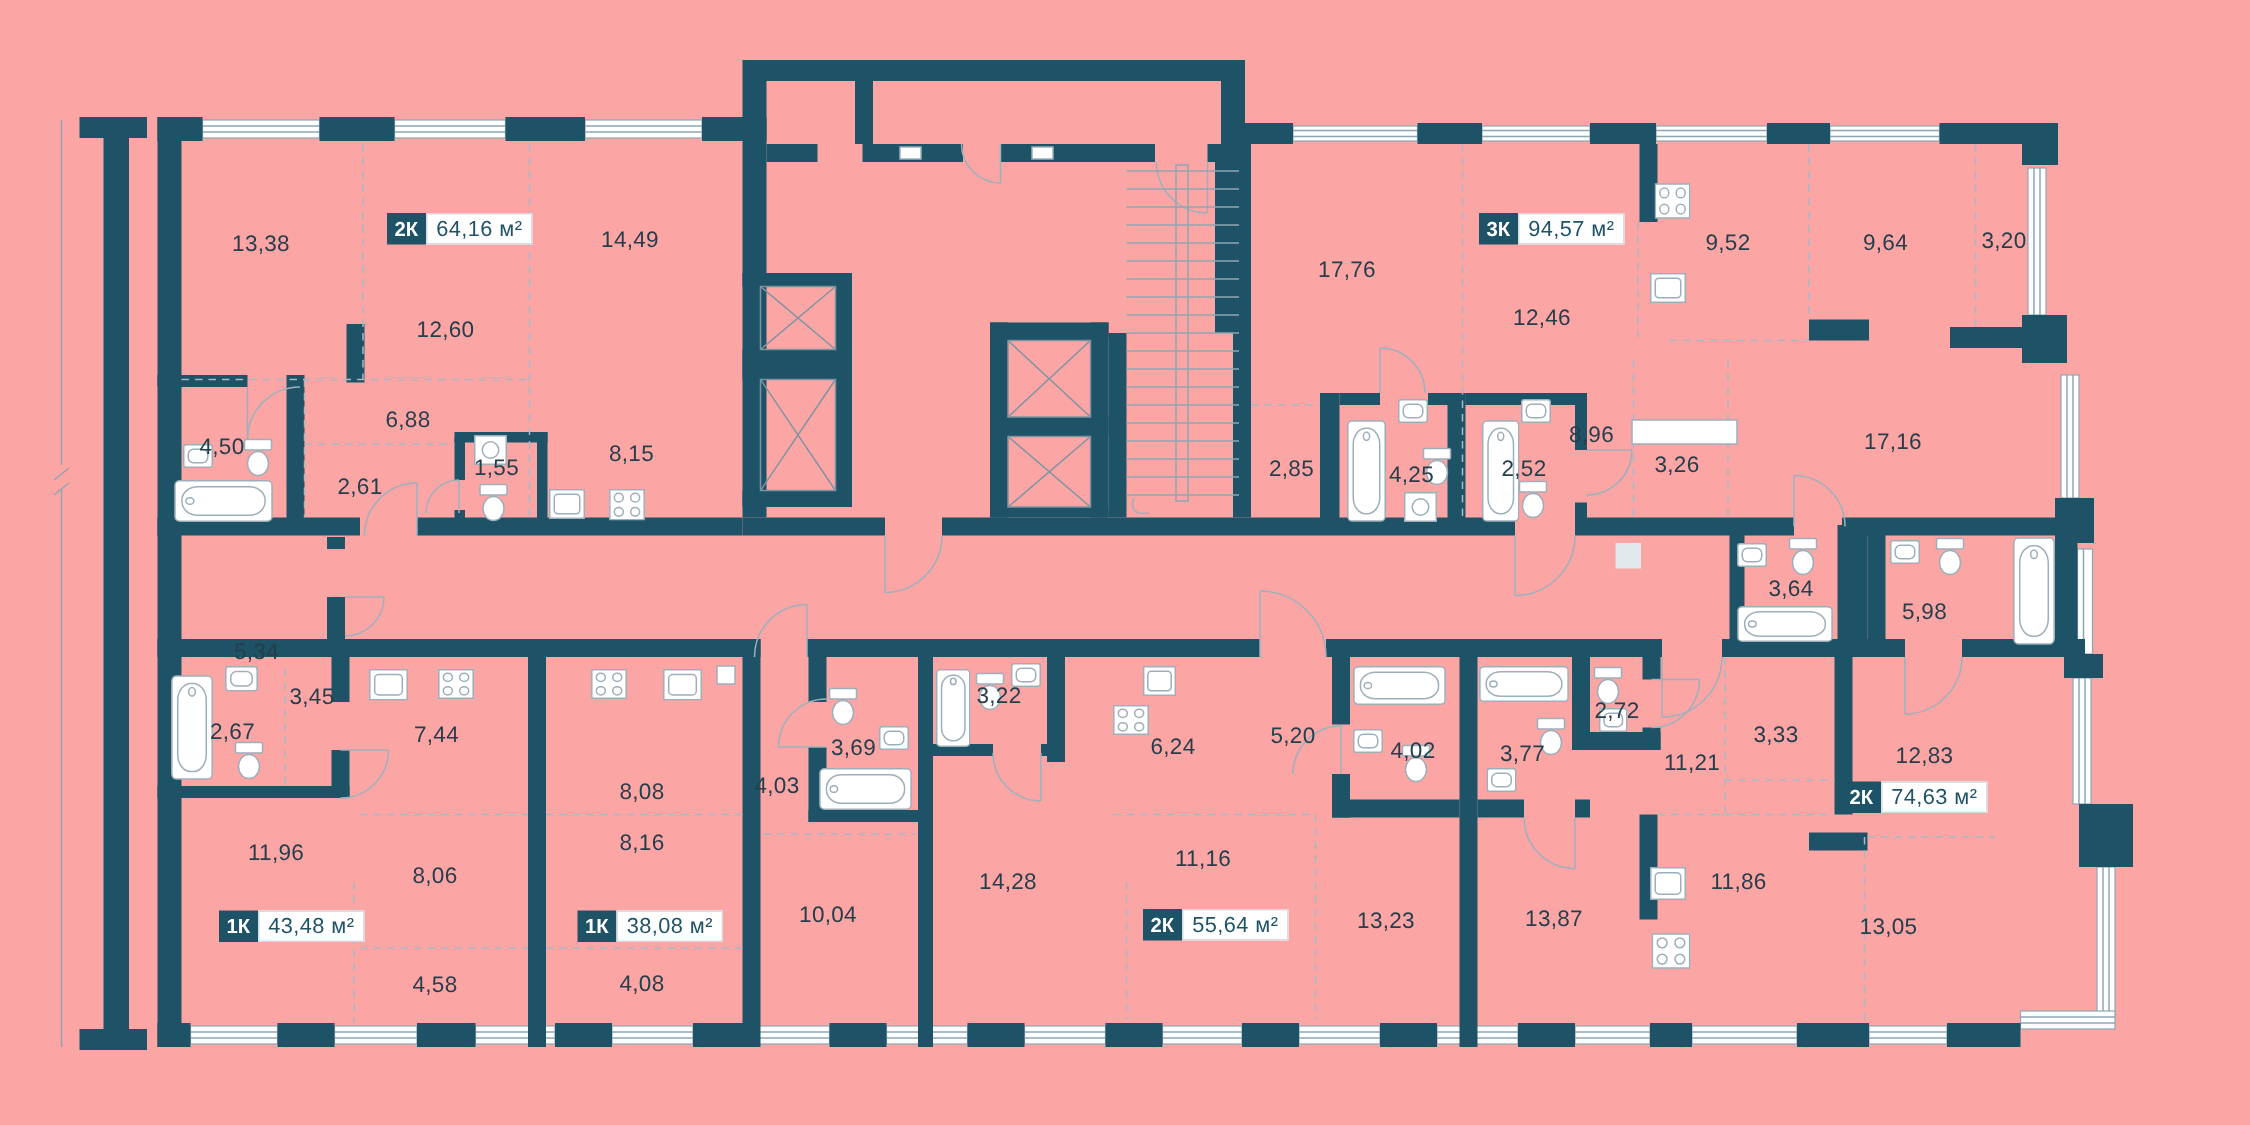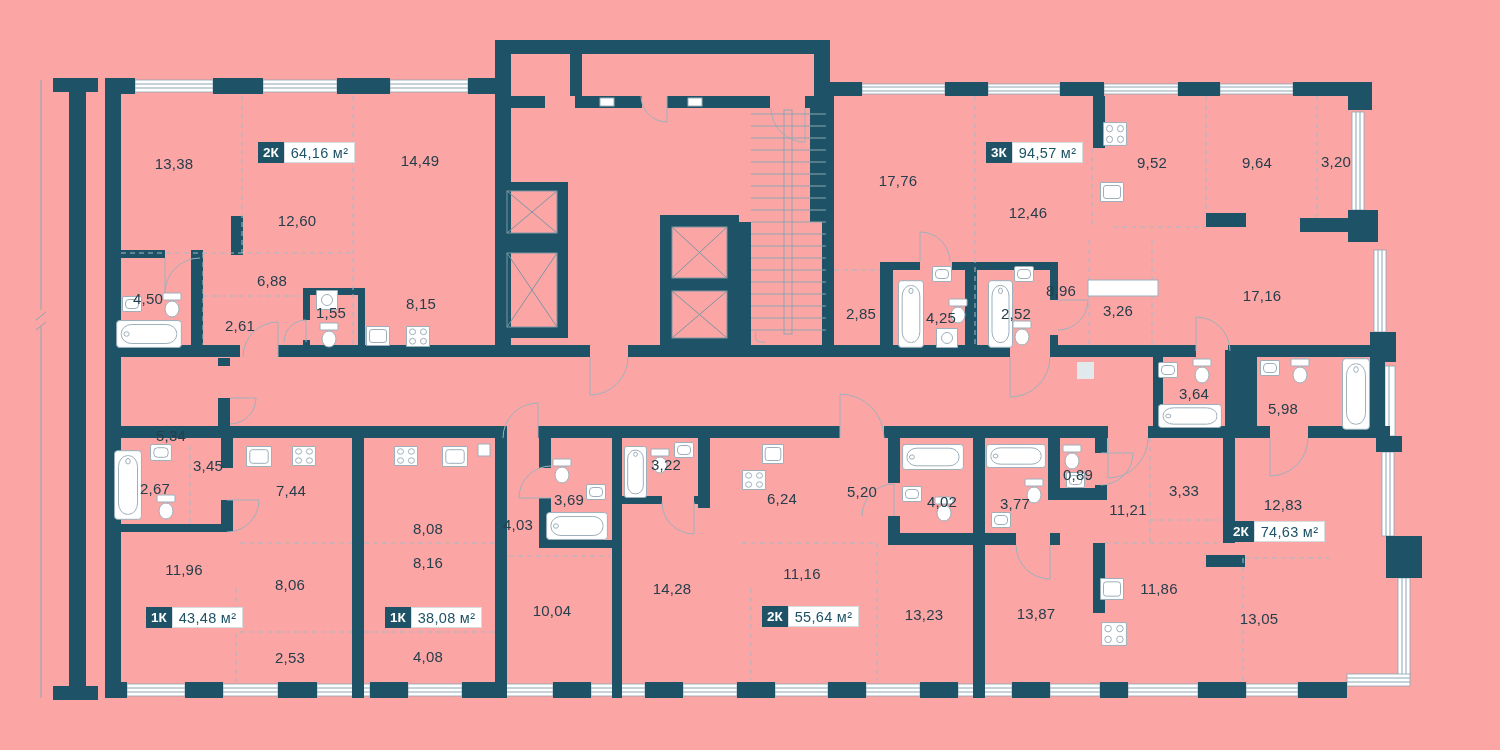--- a/index.html
+++ b/index.html
@@ -404,21 +404,21 @@
       <div class="badge" style="left: 986px; top: 142px;">
         <span class="chip">3К</span>
         <span class="area">94,57 м²</span>
       </div>
       <div class="room-label" style="left: 171px; top: 399px; margin-top: 36px;">5,34</div>
       <div class="room-label" style="left: 208px; top: 465px;">3,45</div>
       <div class="room-label" style="left: 155px; top: 488px;">2,67</div>
       <div class="room-label" style="left: 291px; top: 490px;">7,44</div>
       <div class="room-label" style="left: 184px; top: 569px;">11,96</div>
       <div class="room-label" style="left: 290px; top: 584px;">8,06</div>
-      <div class="room-label" style="left: 290px; top: 657px;">2,53</div>
+      <div class="room-label" style="left: 290px; top: 657px;">4,58</div>
       <div class="badge" style="left: 146px; top: 607px;">
         <span class="chip">1К</span>
         <span class="area">43,48 м²</span>
       </div>
       <div class="room-label" style="left: 428px; top: 528px;">8,08</div>
       <div class="room-label" style="left: 428px; top: 562px;">8,16</div>
       <div class="room-label" style="left: 428px; top: 656px;">4,08</div>
       <div class="room-label" style="left: 518px; top: 524px;">4,03</div>
       <div class="room-label" style="left: 569px; top: 499px;">3,69</div>
       <div class="room-label" style="left: 552px; top: 610px;">10,04</div>
@@ -431,21 +431,21 @@
       <div class="room-label" style="left: 862px; top: 491px;">5,20</div>
       <div class="room-label" style="left: 942px; top: 501px;">4,02</div>
       <div class="room-label" style="left: 672px; top: 588px;">14,28</div>
       <div class="room-label" style="left: 802px; top: 573px;">11,16</div>
       <div class="room-label" style="left: 924px; top: 614px;">13,23</div>
       <div class="badge" style="left: 762px; top: 606px;">
         <span class="chip">2К</span>
         <span class="area">55,64 м²</span>
       </div>
       <div class="room-label" style="left: 1015px; top: 503px;">3,77</div>
-      <div class="room-label" style="left: 1078px; top: 474px;">0,89</div>
+      <div class="room-label" style="left: 1078px; top: 474px;">2,72</div>
       <div class="room-label" style="left: 1128px; top: 509px;">11,21</div>
       <div class="room-label" style="left: 1184px; top: 490px;">3,33</div>
       <div class="room-label" style="left: 1283px; top: 408px;">5,98</div>
       <div class="room-label" style="left: 1283px; top: 504px;">12,83</div>
       <div class="room-label" style="left: 1036px; top: 613px;">13,87</div>
       <div class="room-label" style="left: 1159px; top: 588px;">11,86</div>
       <div class="room-label" style="left: 1259px; top: 618px;">13,05</div>
       <div class="badge" style="left: 1228px; top: 521px;">
         <span class="chip">2К</span>
         <span class="area">74,63 м²</span>

